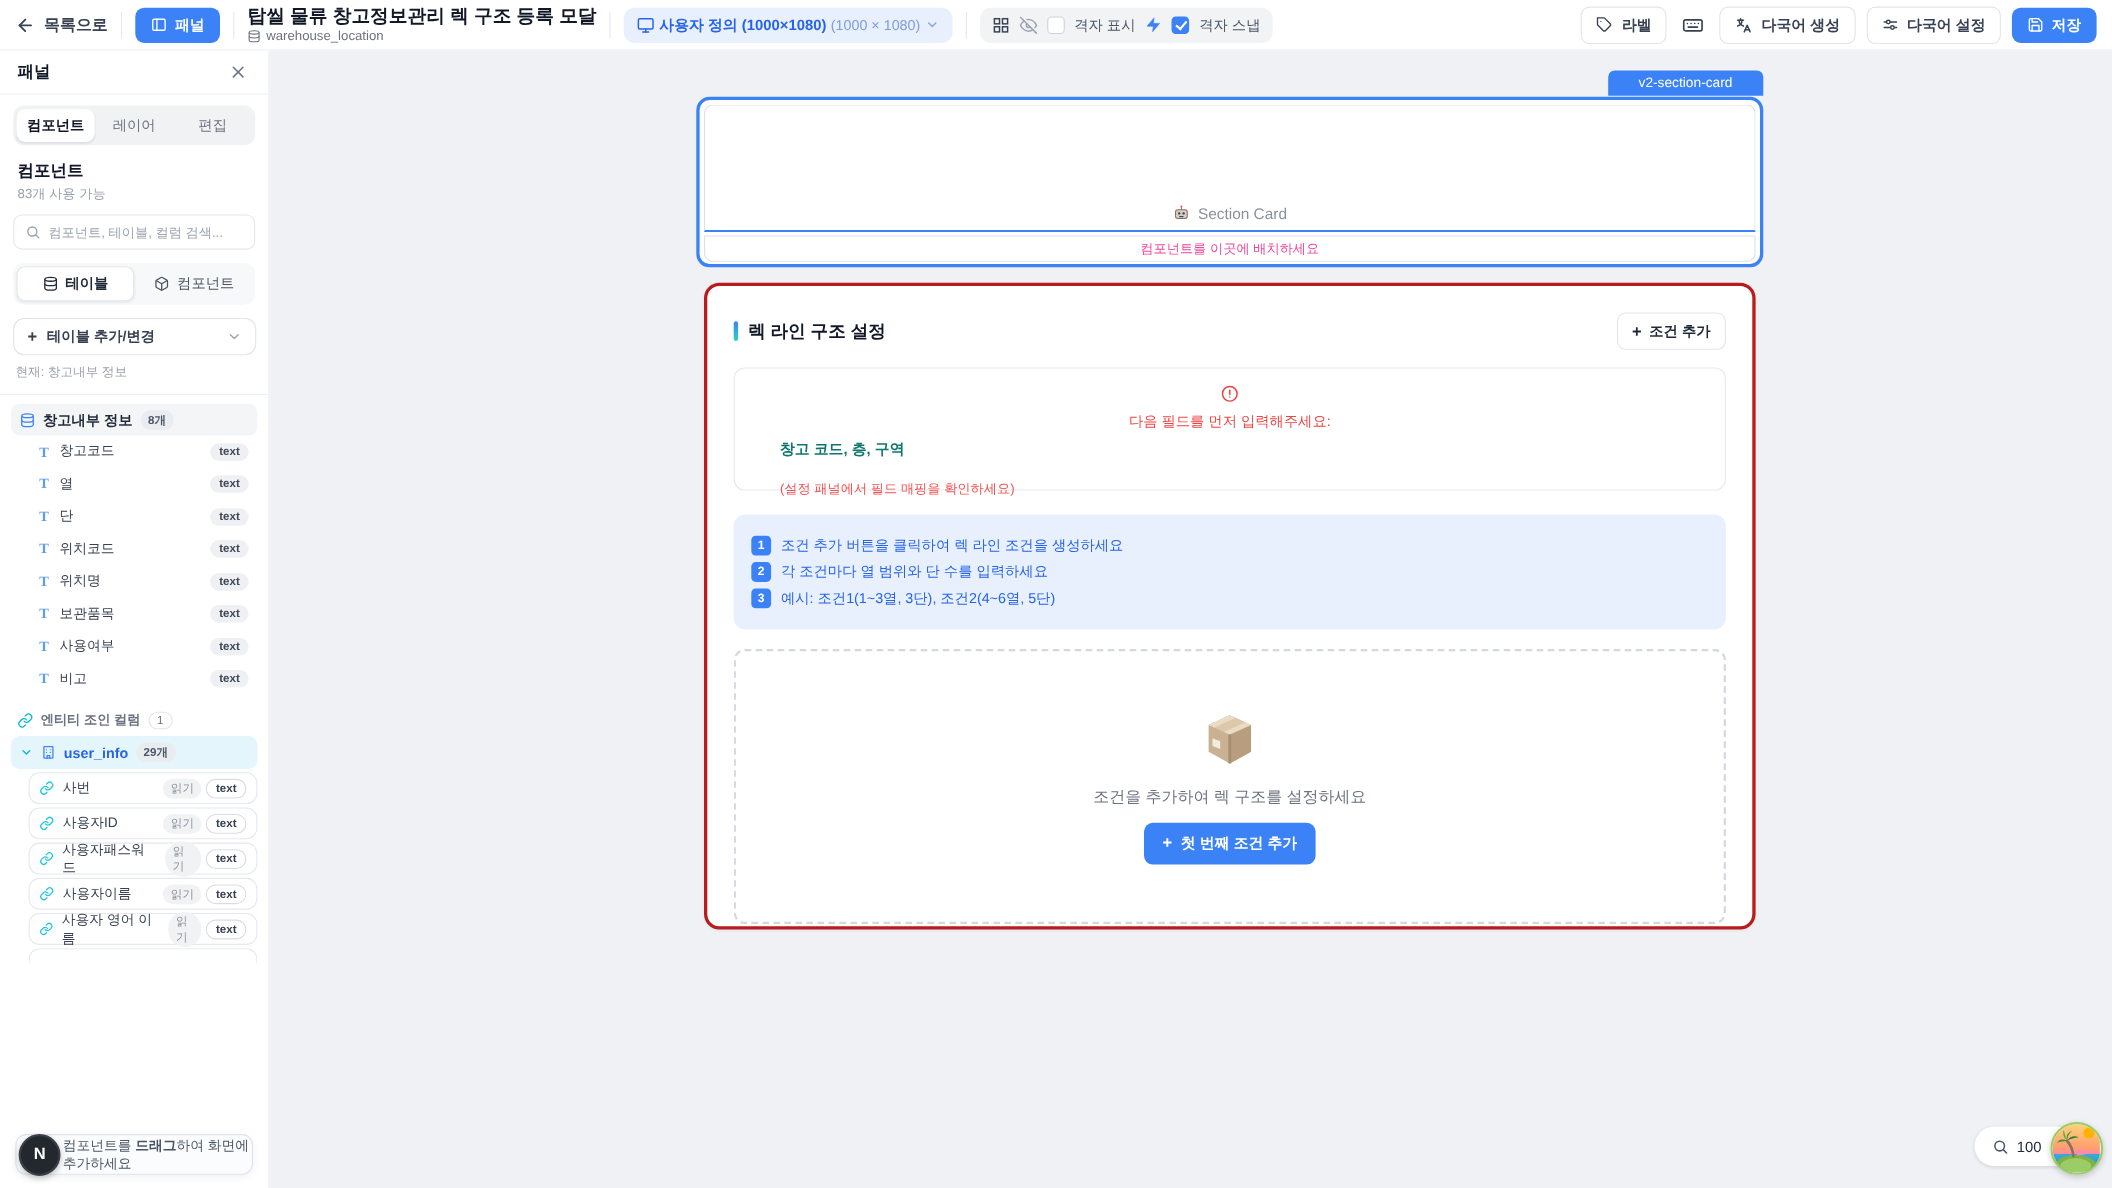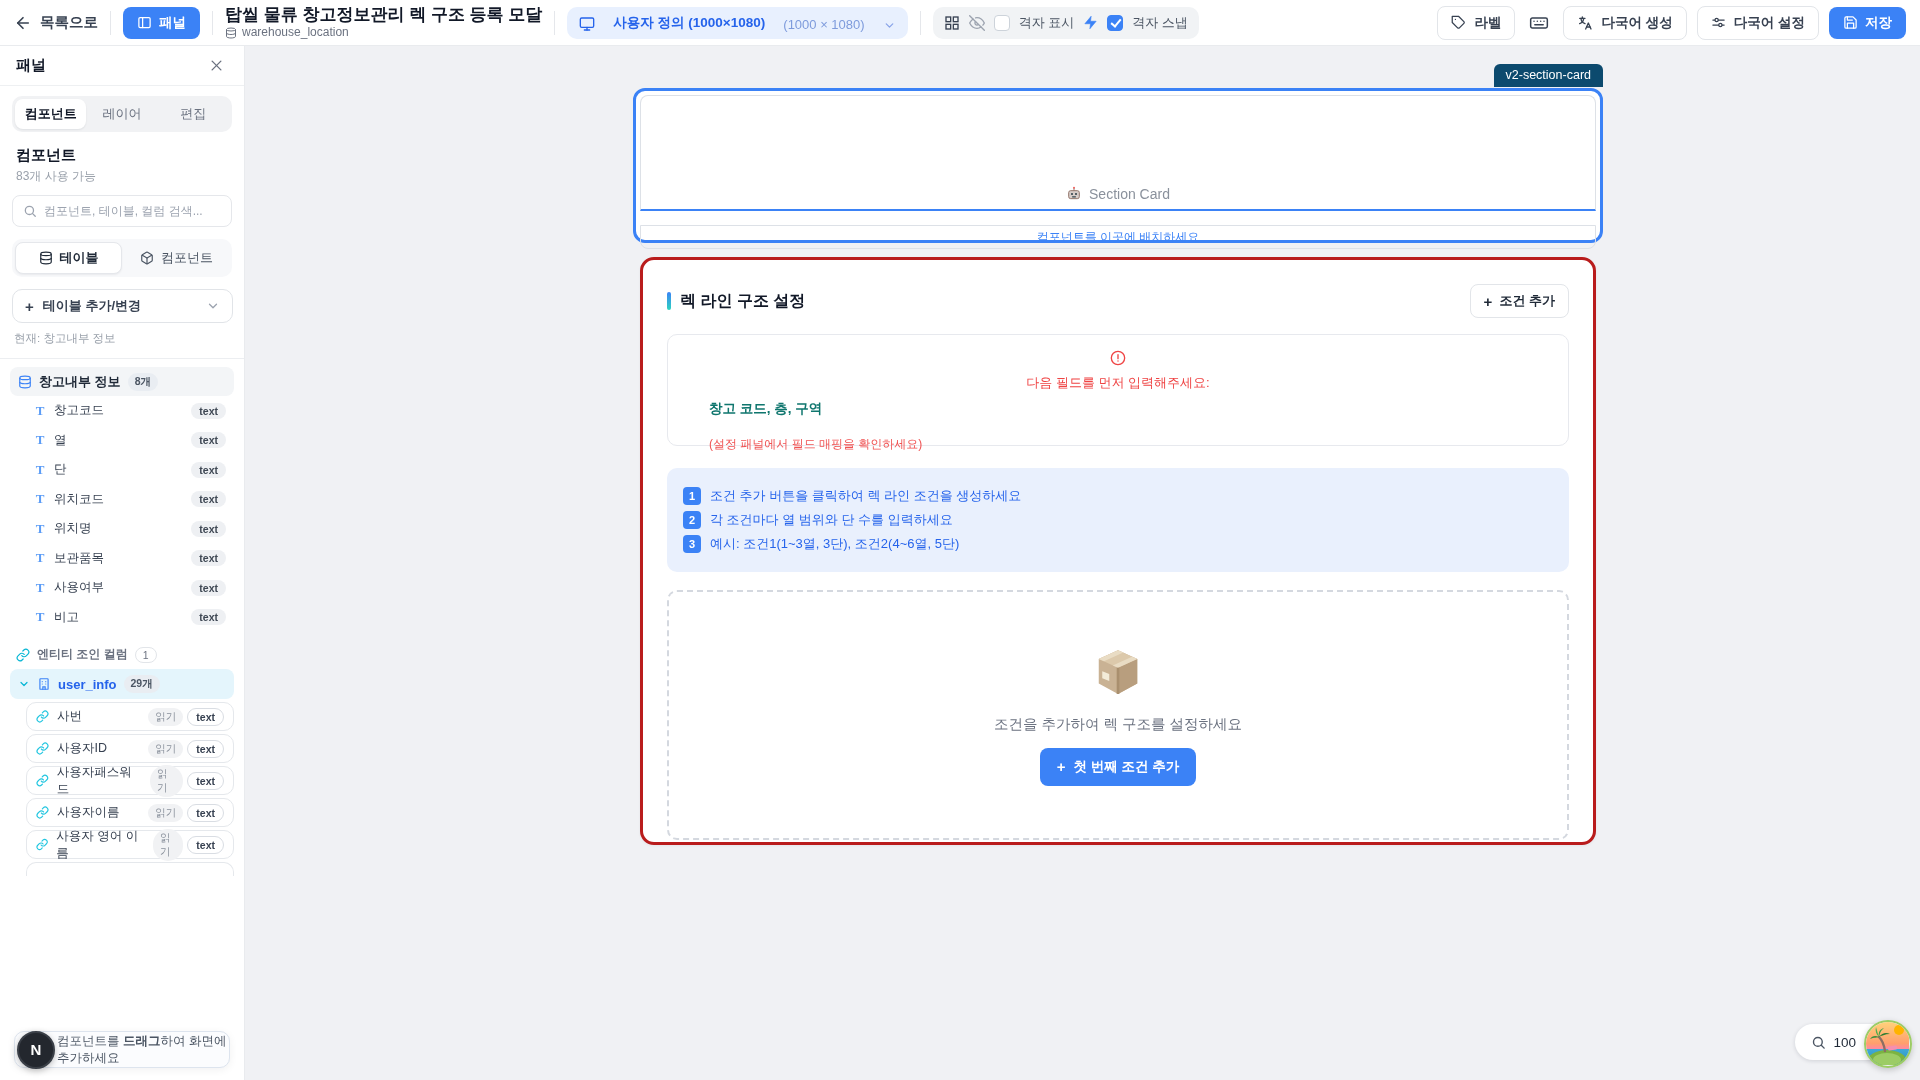--- a/index.html
+++ b/index.html
@@ -9,21 +9,21 @@
 
   
   .header { height:46px; display:flex; align-items:center; padding:0 14px; background:#fff; border-bottom:1px solid #e9ebee; gap:12px; }
   .hdr-left { display:flex; align-items:center; gap:12px; }
   .back-btn { display:flex; align-items:center; gap:8px; font-size:14.5px; font-weight:600; color:#374151; cursor:pointer; background:none; border:none; }
   .vdiv { width:1px; height:24px; background:#e5e7eb; }
   .btn-blue { display:flex; align-items:center; gap:7px; background:#3b82f6; color:#fff; border:none; border-radius:8px; padding:7px 14px; font-size:13.5px; font-weight:600; cursor:pointer; }
   .title-block { line-height:1.15; }
   .title-block .t1 { font-size:17px; font-weight:700; color:#111827; }
   .title-block .t2 { display:flex; align-items:center; gap:5px; font-size:12px; color:#6b7280; margin-top:2px; }
-  .viewport-pill { display:flex; align-items:flex-end; gap:18px; background:#e8f0fe; border-radius:10px; padding:7px 12px; cursor:pointer; border:none; }
+  .viewport-pill { display:flex; align-items:center; gap:4px; background:#e8f0fe; border-radius:10px; padding:7px 12px; cursor:pointer; border:none; }
   .viewport-pill .vp-label { font-size:13.5px; font-weight:600; color:#2563eb; }
   .viewport-pill .vp-size { font-size:13px; color:#7e9bdc; }
   .grid-group { display:flex; align-items:center; gap:9px; background:#f1f3f5; border-radius:10px; padding:7px 11px; }
   .grid-group .lbl { font-size:13px; color:#4b5563; }
   .cbx { width:16px; height:16px; border-radius:4px; border:1.5px solid #cdd3da; background:#fff; }
   .cbx.checked { background:#3b82f6; border-color:#3b82f6; position:relative; }
   .cbx.checked::after { content:""; position:absolute; left:4.5px; top:1.5px; width:4px; height:8px; border:solid #fff; border-width:0 2px 2px 0; transform:rotate(40deg); }
   .hdr-right { margin-left:auto; display:flex; align-items:center; gap:10px; }
   .btn-outline { display:flex; align-items:center; gap:8px; background:#fff; color:#374151; border:1px solid #e2e5e9; border-radius:8px; padding:7px 13px; font-size:13.5px; font-weight:600; cursor:pointer; }
   .icon-btn { background:none; border:none; cursor:pointer; display:flex; padding:4px; }
@@ -71,24 +71,24 @@
   .join-card .right { margin-left:auto; display:flex; gap:4px; align-items:center; }
   .read-badge { font-size:10.5px; color:#8a919c; background:#f1f2f4; border-radius:999px; padding:2px 7px; }
   .text-badge2 { font-size:10.5px; font-weight:700; color:#374151; background:#fff; border:1px solid #d9dde3; border-radius:999px; padding:2px 8px; }
 
   .drag-hint { position:absolute; left:14px; right:14px; bottom:12px; background:#fbfcfe; border:1px solid #dde4ee; border-radius:10px; height:37px; display:flex; align-items:center; padding-left:42px; font-size:12.5px; color:#4b5563; box-shadow:0 2px 8px rgba(16,24,40,.06); }
   .drag-hint b { font-weight:700; }
   .avatar { position:absolute; left:2px; top:50%; transform:translateY(-50%); width:38px; height:38px; border-radius:50%; background:#23272e; color:#fff; display:flex; align-items:center; justify-content:center; font-size:15px; font-weight:700; box-shadow:0 2px 6px rgba(0,0,0,.25); border:2px solid #3a3f47; }
 
   
   .sel-wrap { position:absolute; left:388px; top:42px; width:970px; height:155px; border:3px solid #3b82f6; border-radius:12px; background:#fff; padding:4px; }
-  .sel-badge { position:absolute; top:-27px; right:-3px; background:#0c4a6e; color:#fff; font-size:12.5px; padding:4px 12px 5px; border-radius:6px 6px 0 0; }
+  .sel-badge { position:absolute; top:-27px; right:-3px; background:#3b82f6; color:#fff; font-size:12.5px; padding:4px 28px 5px; border-radius:6px 6px 0 0; }
   .sel-main { height:116px; border:1px solid #dde1e7; border-bottom:2px solid #3b82f6; border-radius:8px 8px 0 0; display:flex; align-items:flex-end; justify-content:center; padding-bottom:7px; }
   .sel-label { display:flex; align-items:center; gap:7px; color:#8a919c; font-size:14px; }
-  .drop-strip { margin-top:14px; height:24px; border:1px solid #dde1e7; border-radius:0 0 8px 8px; display:flex; align-items:center; justify-content:center; font-size:12px; color:#3b82f6; }
+  .drop-strip { margin-top:3px; height:24px; border:1px solid #dde1e7; border-radius:0 0 8px 8px; display:flex; align-items:center; justify-content:center; font-size:12px; color:#ec4899; }
 
   .rack-card { position:absolute; left:395px; top:211px; width:956px; height:588px; background:#fff; border:3px solid #b91c1c; border-radius:14px; box-shadow:0 1px 3px rgba(16,24,40,.05); padding:24px; }
   .rack-head { display:flex; align-items:center; justify-content:space-between; }
   .rack-title { display:flex; align-items:center; gap:9px; font-size:16px; font-weight:700; color:#111827; }
   .grad-bar { width:4px; height:18px; border-radius:2px; background:linear-gradient(#3b82f6,#2dd4bf); }
   .btn-add-cond { display:flex; align-items:center; gap:7px; background:#fff; border:1px solid #e2e5e9; border-radius:8px; padding:7px 13px; font-size:13px; font-weight:600; color:#1f2937; cursor:pointer; }
 
   .warn-box { margin-top:16px; border:1px solid #e7e9ee; border-radius:10px; padding:15px 17px; height:112px; }
   .warn-line1 { display:flex; align-items:center; gap:8px; font-size:13px; color:#ef4444;flex-direction:column; }
   .warn-fields { margin:8px 0 0 24px; font-size:13.5px; font-weight:700; color:#0f766e; }

